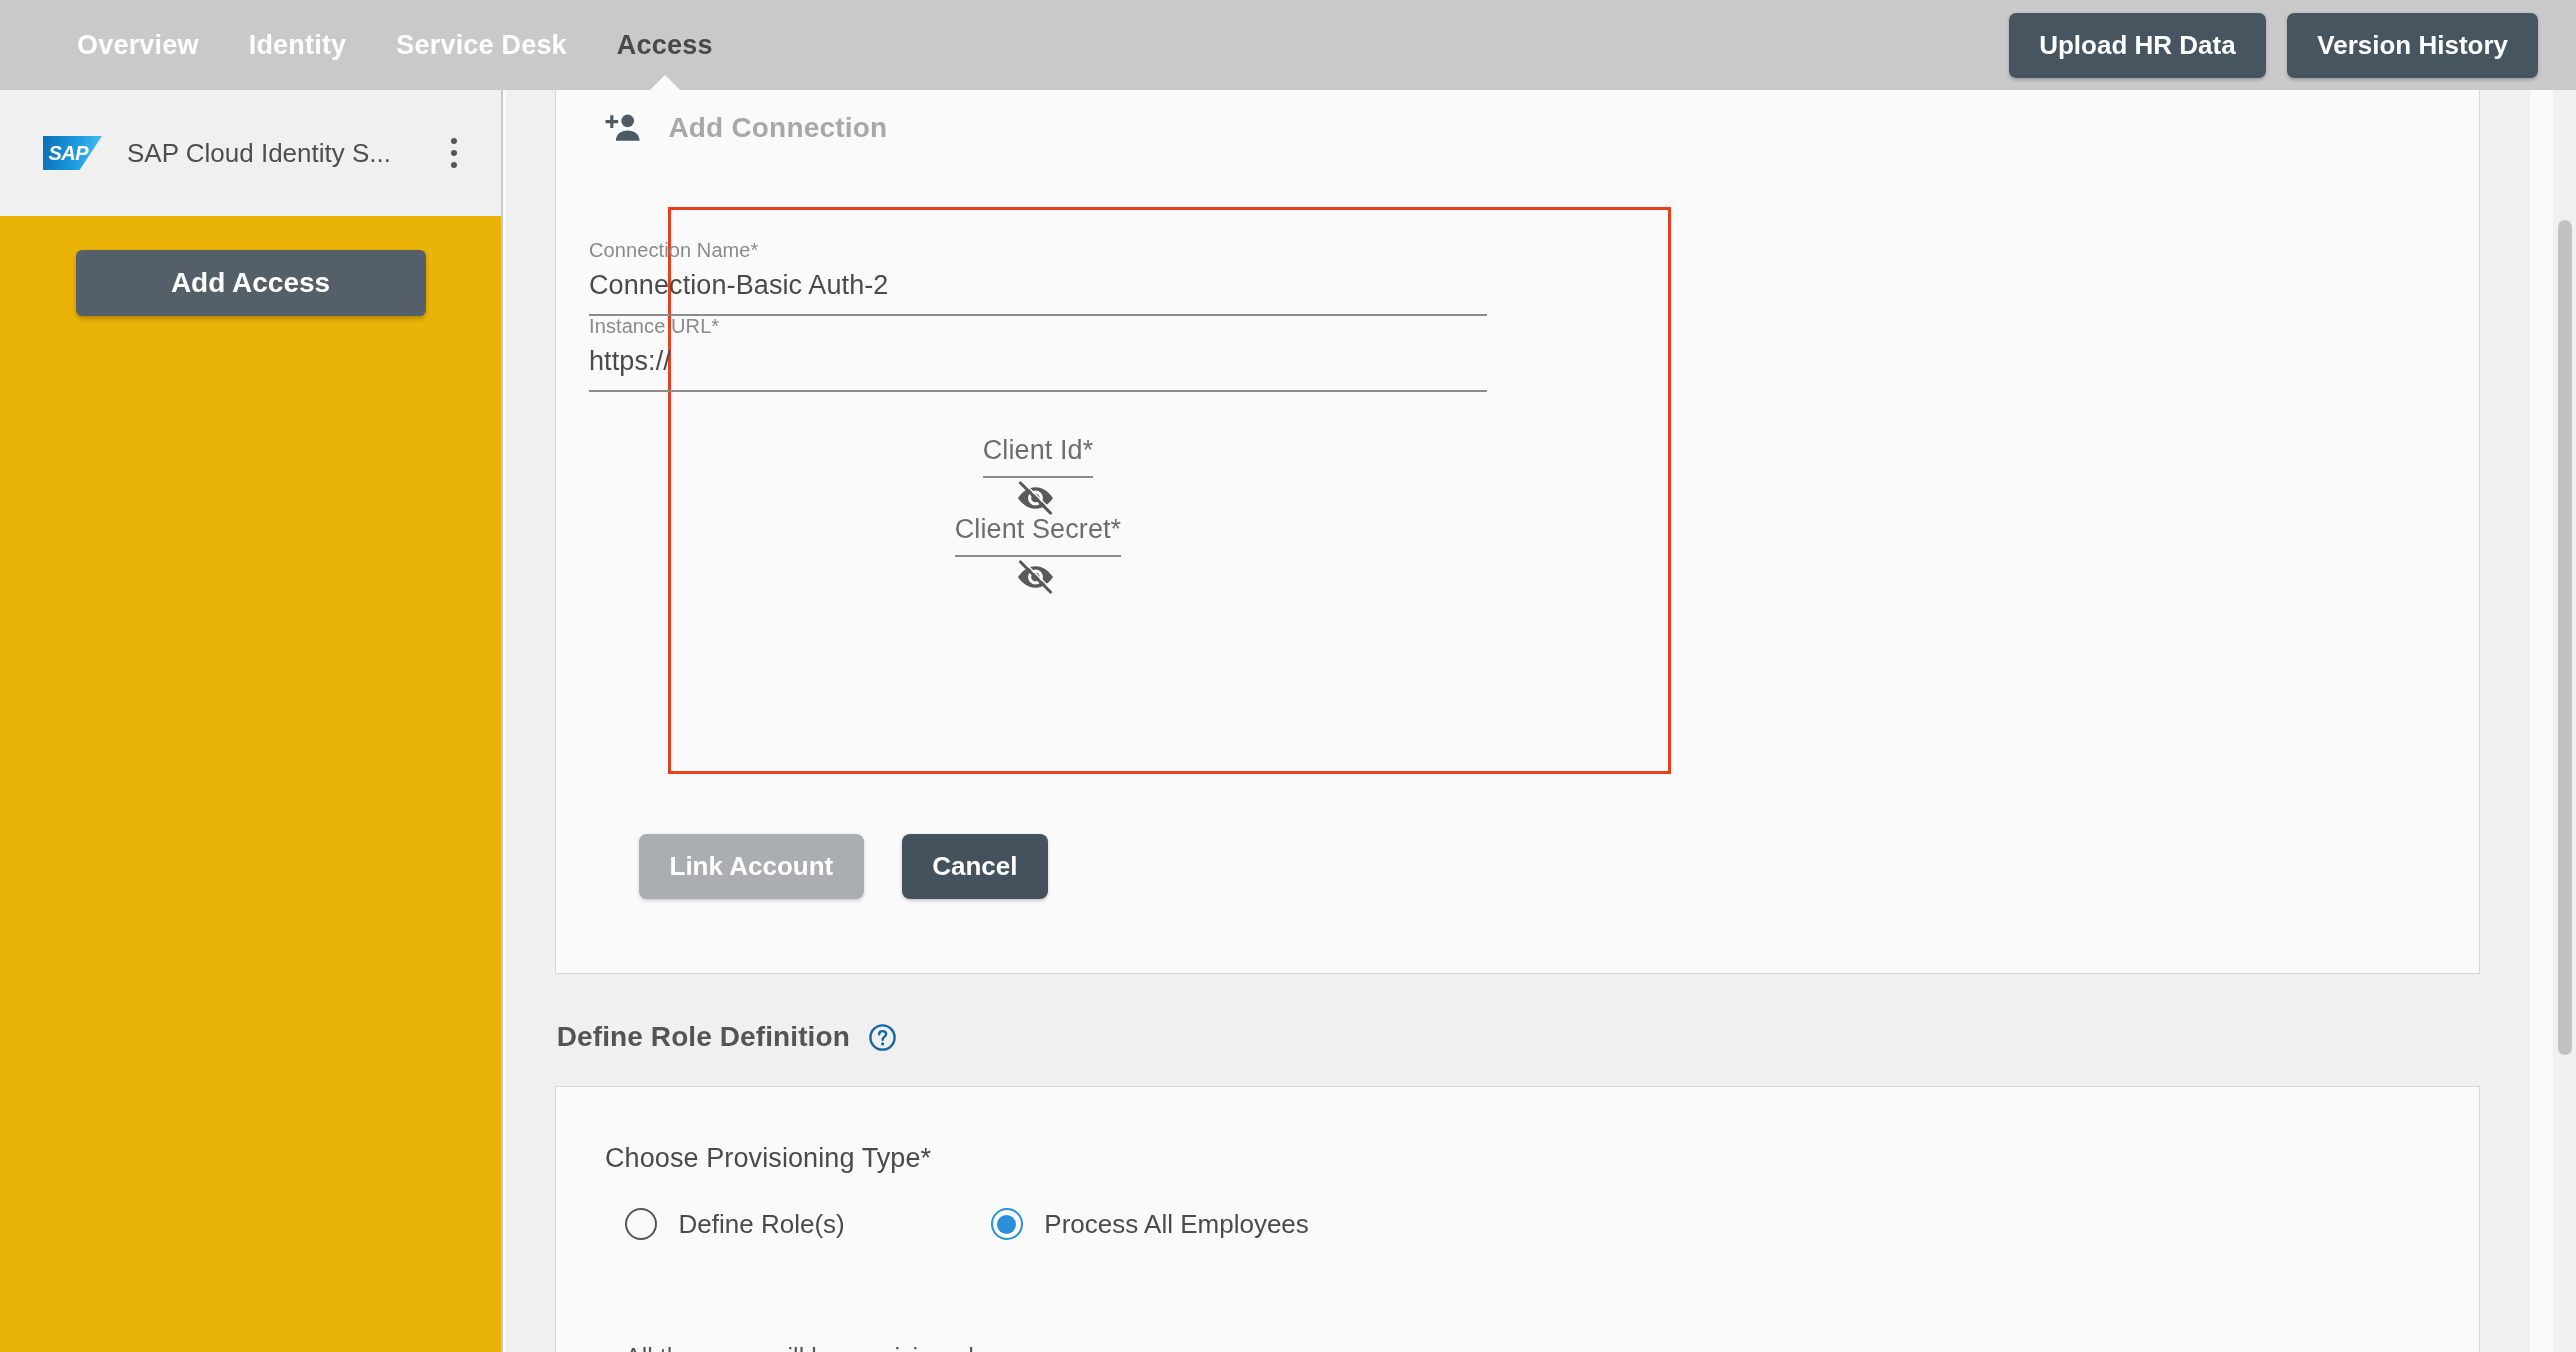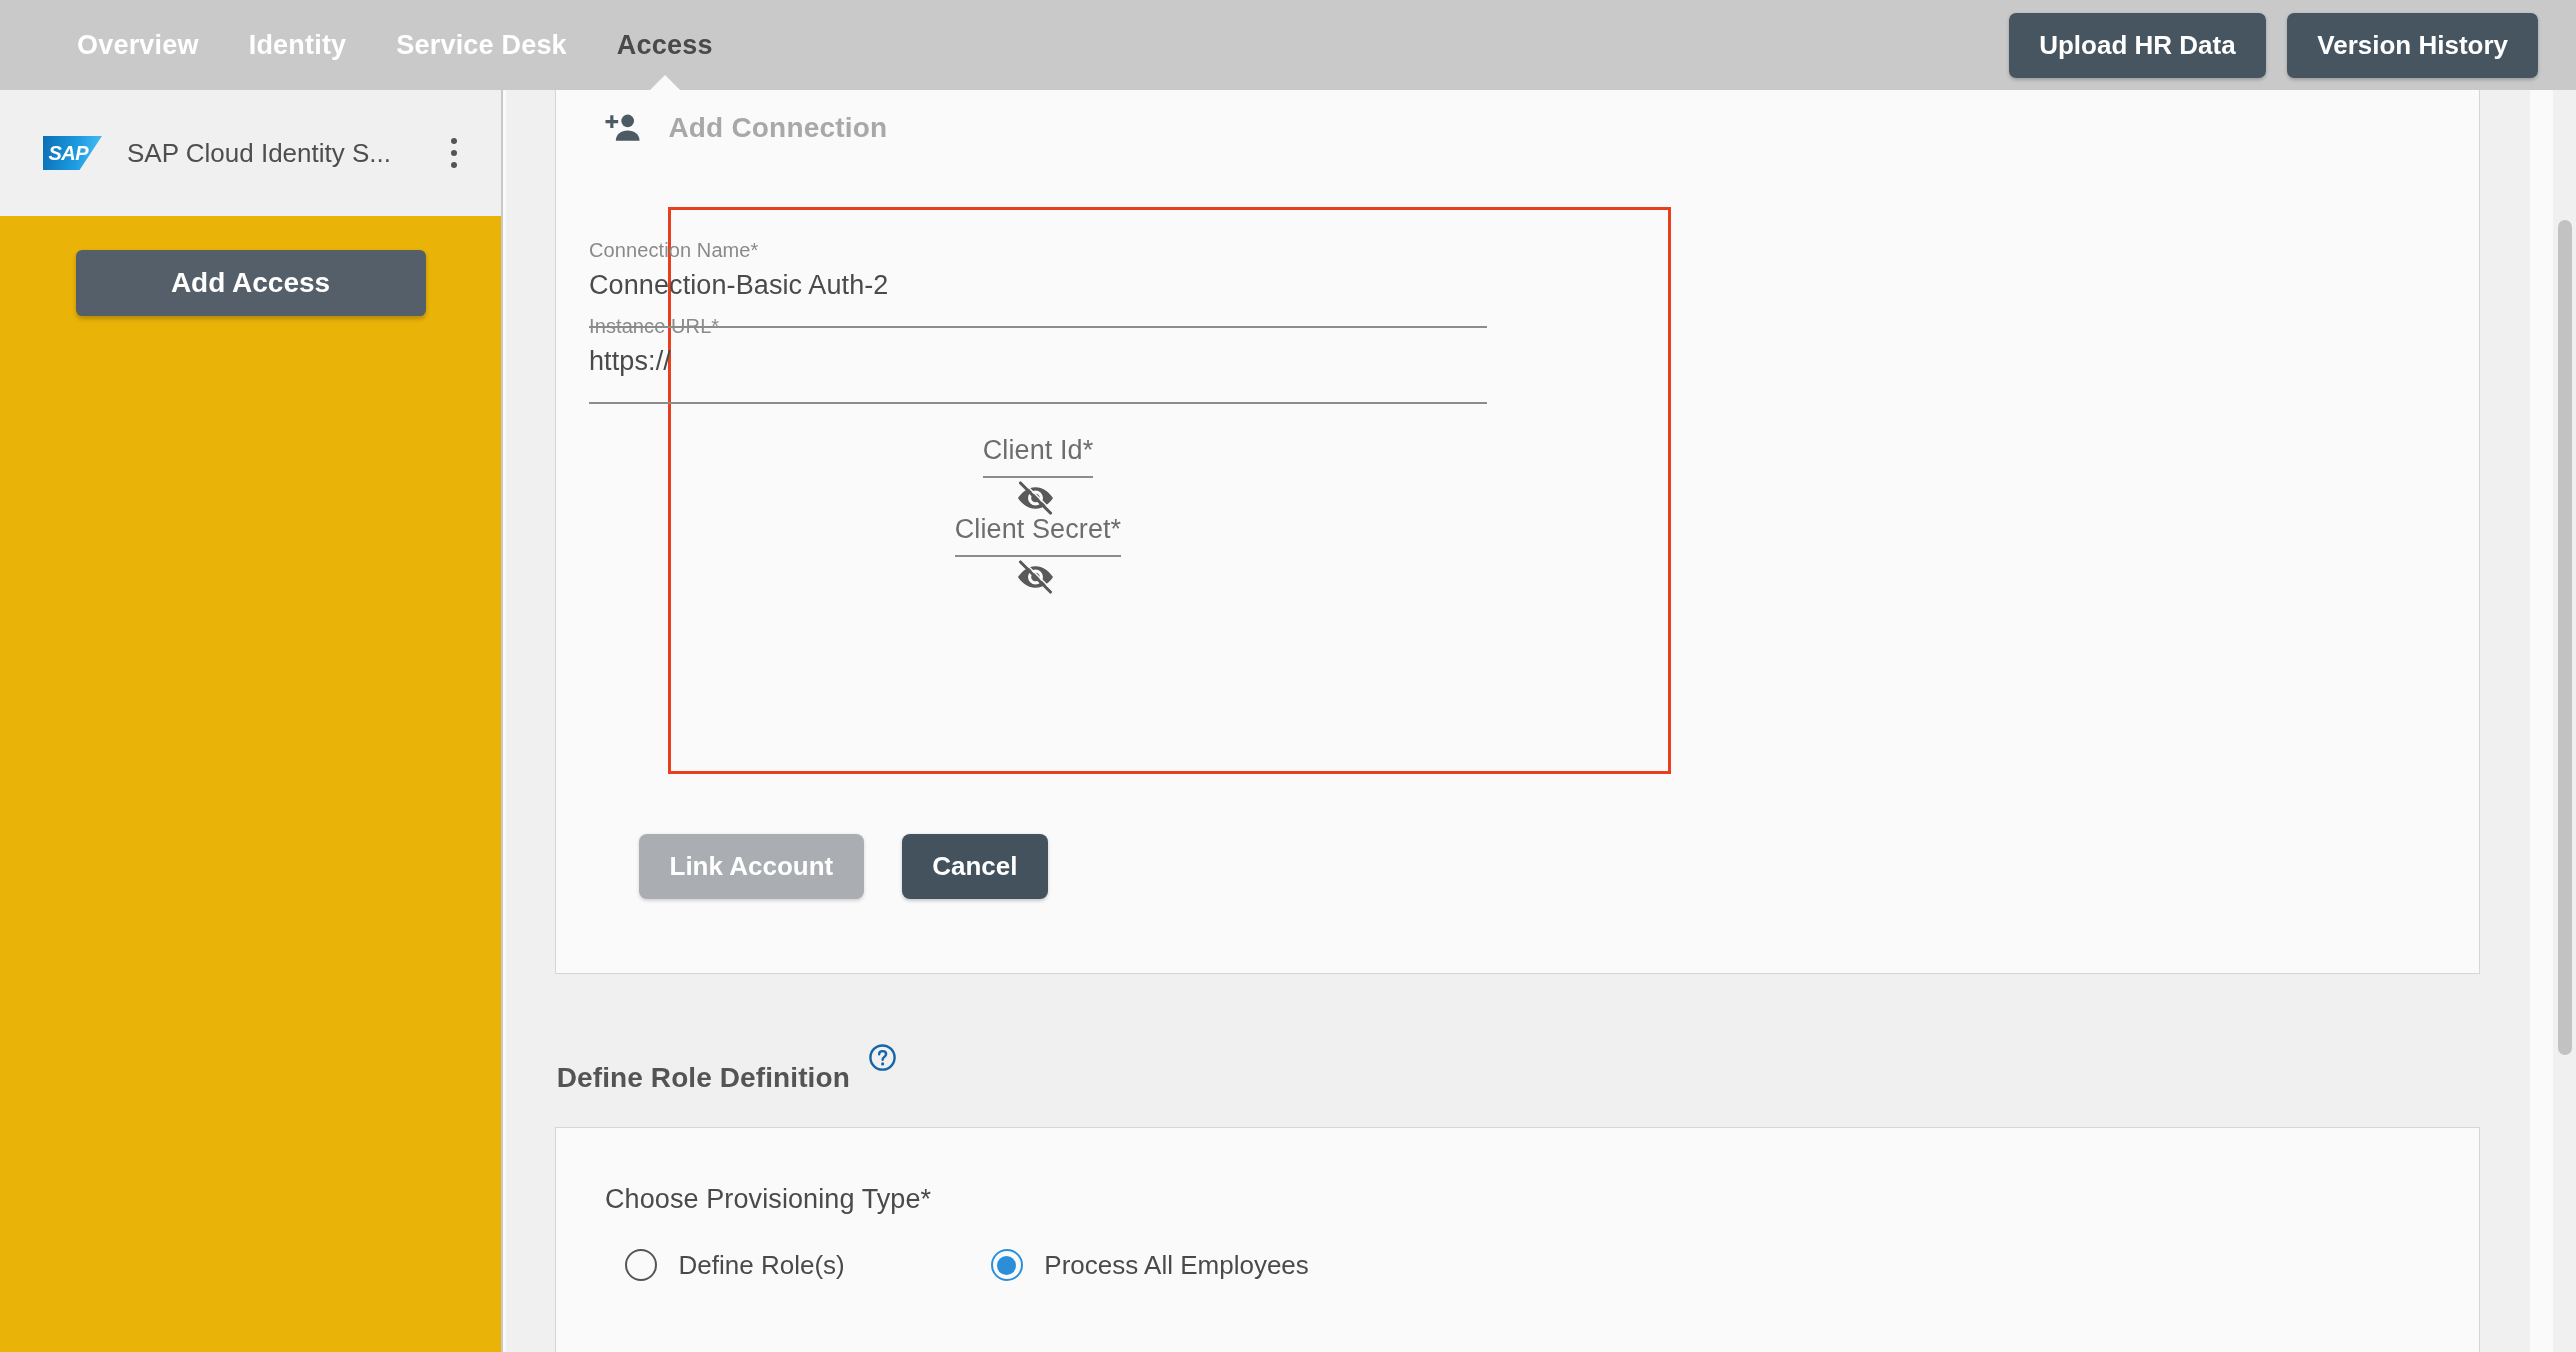--- a/index.html
+++ b/index.html
@@ -204,21 +204,21 @@
   }
   .field-label-top {
     font-size: 20px;
     color: #8a8a8a;
     margin-bottom: 8px;
     letter-spacing: 0.1px;
   }
   .field-value {
     font-size: 27px;
     color: #4a4a4a;
-    padding-bottom: 25px;
+    padding-bottom: 13px;
     border-bottom: 2.7px solid #8c8c8c;
     min-height: 38px;
     letter-spacing: 0.1px;
   }
   .field-placeholder {
     font-size: 27px;
     color: #6d6d6d;
     padding-bottom: 10px;
     border-bottom: 2.7px solid #8c8c8c;
     min-height: 38px;
@@ -274,21 +274,20 @@
     display: flex;
     align-items: center;
     gap: 18px;
     padding-left: 1.8px;
   }
   .role-heading {
     font-size: 28px;
     font-weight: bold;
     color: #545454;
     letter-spacing: 0.1px;
-    margin-top: 41px;
   }
   .help-icon { width: 29px; height: 29px; cursor: pointer; }
 
   .card-role {
     margin-top: 33px;
     width: 1925px;
     height: 386px;
     background: #fafafa;
     border: 1.8px solid #d6d6d6;
     position: relative;

